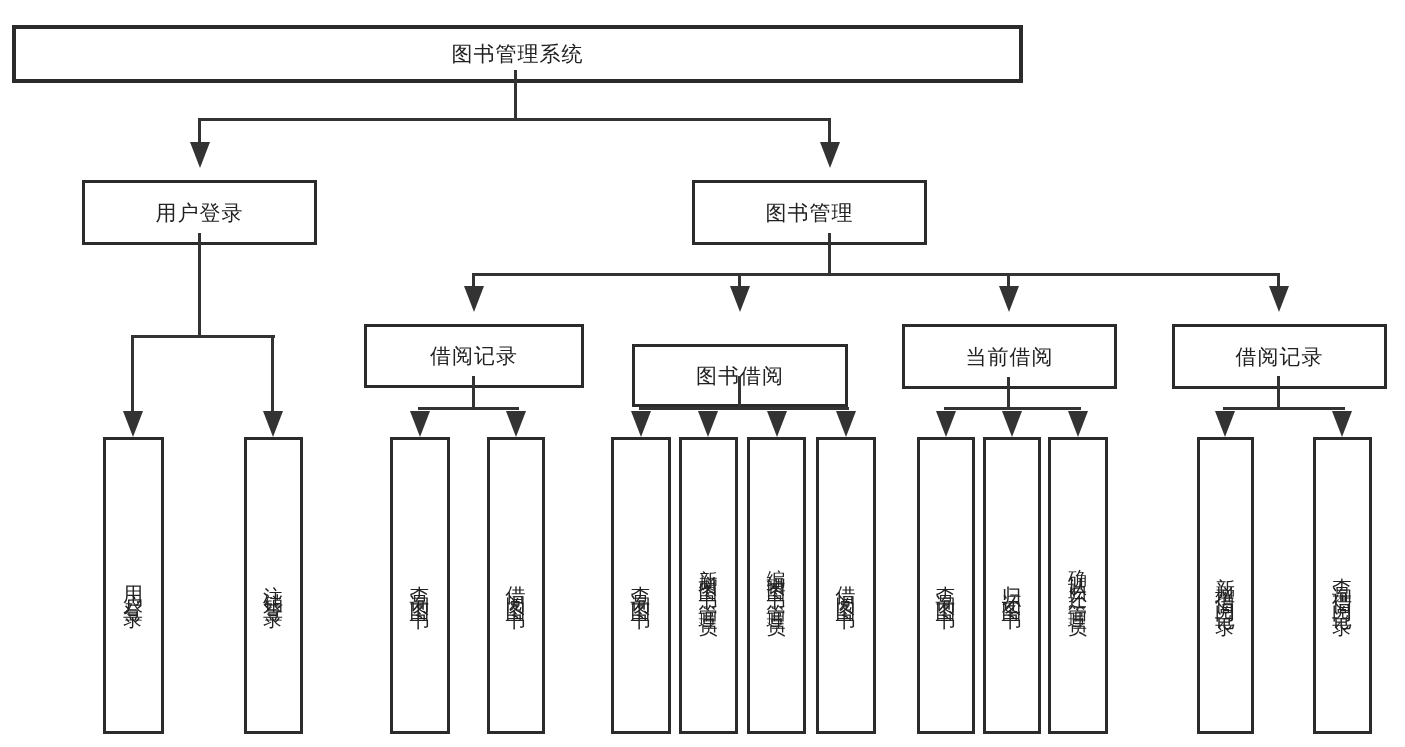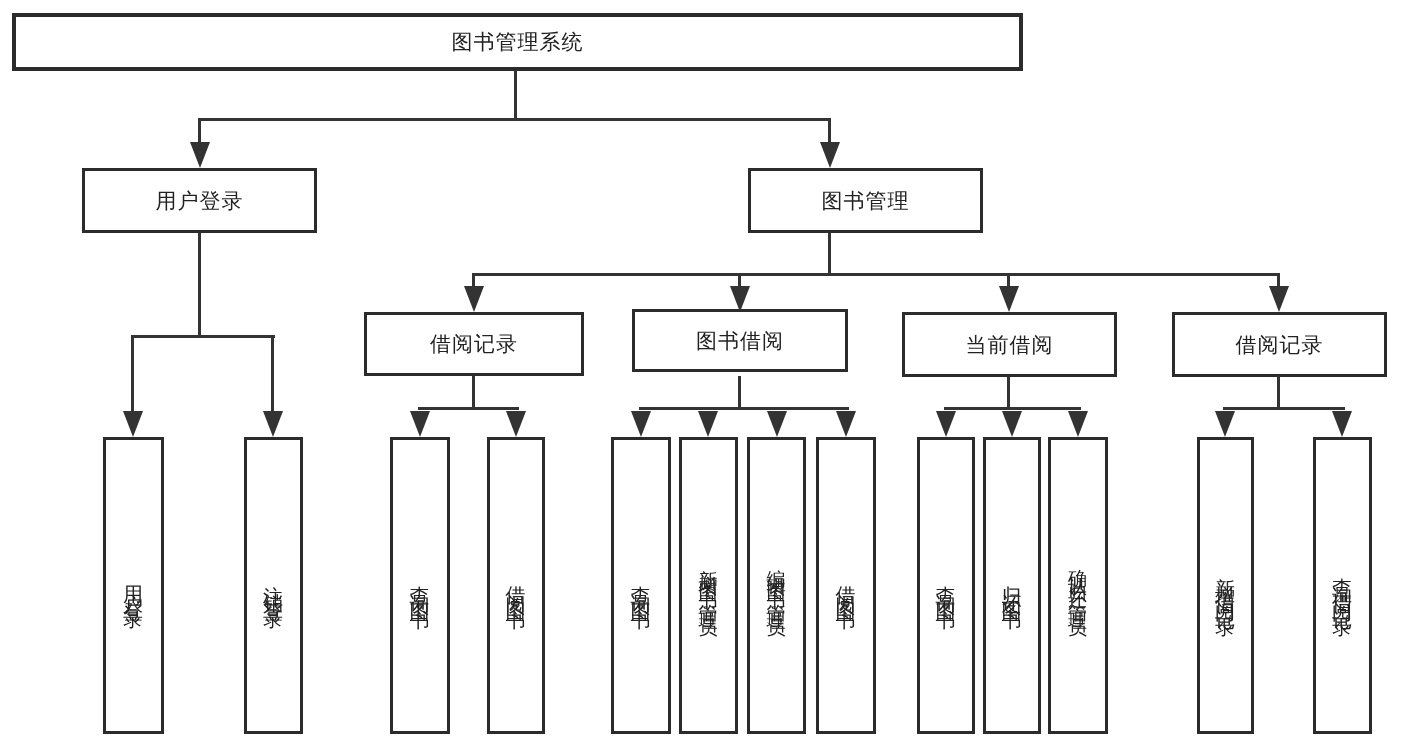--- a/index.html
+++ b/index.html
@@ -9,21 +9,21 @@
   html,body{margin:0;padding:0;background:#e9e9e9;}
   body{font-family:"Liberation Sans",sans-serif;}
   .canvas{
     position:relative;width:1405px;height:747px;background:var(--canvas_bg);
     overflow:hidden;color:var(--text);
   }
   
   .box{
     position:absolute;box-sizing:border-box;border:3px solid var(--box_border);
     background:var(--box_bg);display:flex;align-items:center;justify-content:center;
-    font-size:21px;letter-spacing:1px;white-space:nowrap;
+    font-size:21px;letter-spacing:1px;white-space:nowrap;margin-top:12px;
   }
   .box.root{border-width:4px;}
   
   .vbox{
     position:absolute;box-sizing:border-box;border:3px solid var(--box_border);
     background:var(--box_bg);display:flex;align-items:center;justify-content:center;
     top:437px;height:297px;
   }
   .vtxt{
     writing-mode:vertical-rl;text-orientation:mixed;
@@ -52,42 +52,42 @@
   <div class="box root" style="left:12px;top:13px;width:1011px;height:58px">图书管理系统</div>
 
   <div class="v" style="left:514px;top:70px;height:48px"></div>
   <div class="h" style="left:198px;top:118px;width:633px"></div>
   <div class="v" style="left:198px;top:121px;height:21px"></div>
   <div class="a" style="left:190px;top:142px"></div>
   <div class="v" style="left:828px;top:121px;height:21px"></div>
   <div class="a" style="left:820px;top:142px"></div>
 
   <div class="box" style="left:82px;top:168px;width:235px;height:65px">用户登录</div>
-  <div class="box" style="left:748px;top:168px;width:235px;height:65px">图书管理</div>
+  <div class="box" style="left:692px;top:168px;width:235px;height:65px">图书管理</div>
 
   <div class="v" style="left:198px;top:233px;height:102px"></div>
   <div class="h" style="left:131px;top:335px;width:144px"></div>
   <div class="v" style="left:131px;top:338px;height:73px"></div>
   <div class="a" style="left:123px;top:411px"></div>
   <div class="v" style="left:271px;top:338px;height:73px"></div>
   <div class="a" style="left:263px;top:411px"></div>
 
   <div class="v" style="left:828px;top:233px;height:40px"></div>
   <div class="h" style="left:472px;top:273px;width:808px"></div>
   <div class="v" style="left:472px;top:276px;height:10px"></div>
   <div class="a" style="left:464px;top:286px"></div>
   <div class="v" style="left:738px;top:276px;height:10px"></div>
   <div class="a" style="left:730px;top:286px"></div>
   <div class="v" style="left:1007px;top:276px;height:10px"></div>
   <div class="a" style="left:999px;top:286px"></div>
   <div class="v" style="left:1277px;top:276px;height:10px"></div>
   <div class="a" style="left:1269px;top:286px"></div>
 
   <div class="box" style="left:364px;top:312px;width:220px;height:64px">借阅记录</div>
-  <div class="box" style="left:632px;top:309px;width:216px;height:63px">图书借阅</div>
+  <div class="box" style="left:632px;top:332px;width:216px;height:63px">图书借阅</div>
   <div class="box" style="left:902px;top:312px;width:215px;height:65px">当前借阅</div>
   <div class="box" style="left:1172px;top:312px;width:215px;height:65px">借阅记录</div>
 
   <div class="v" style="left:472px;top:376px;height:31px"></div>
   <div class="h" style="left:418px;top:407px;width:101px"></div>
   <div class="a" style="left:410px;top:411px"></div>
   <div class="a" style="left:506px;top:411px"></div>
 
   <div class="v" style="left:738px;top:376px;height:31px"></div>
   <div class="h" style="left:639px;top:407px;width:210px"></div>

